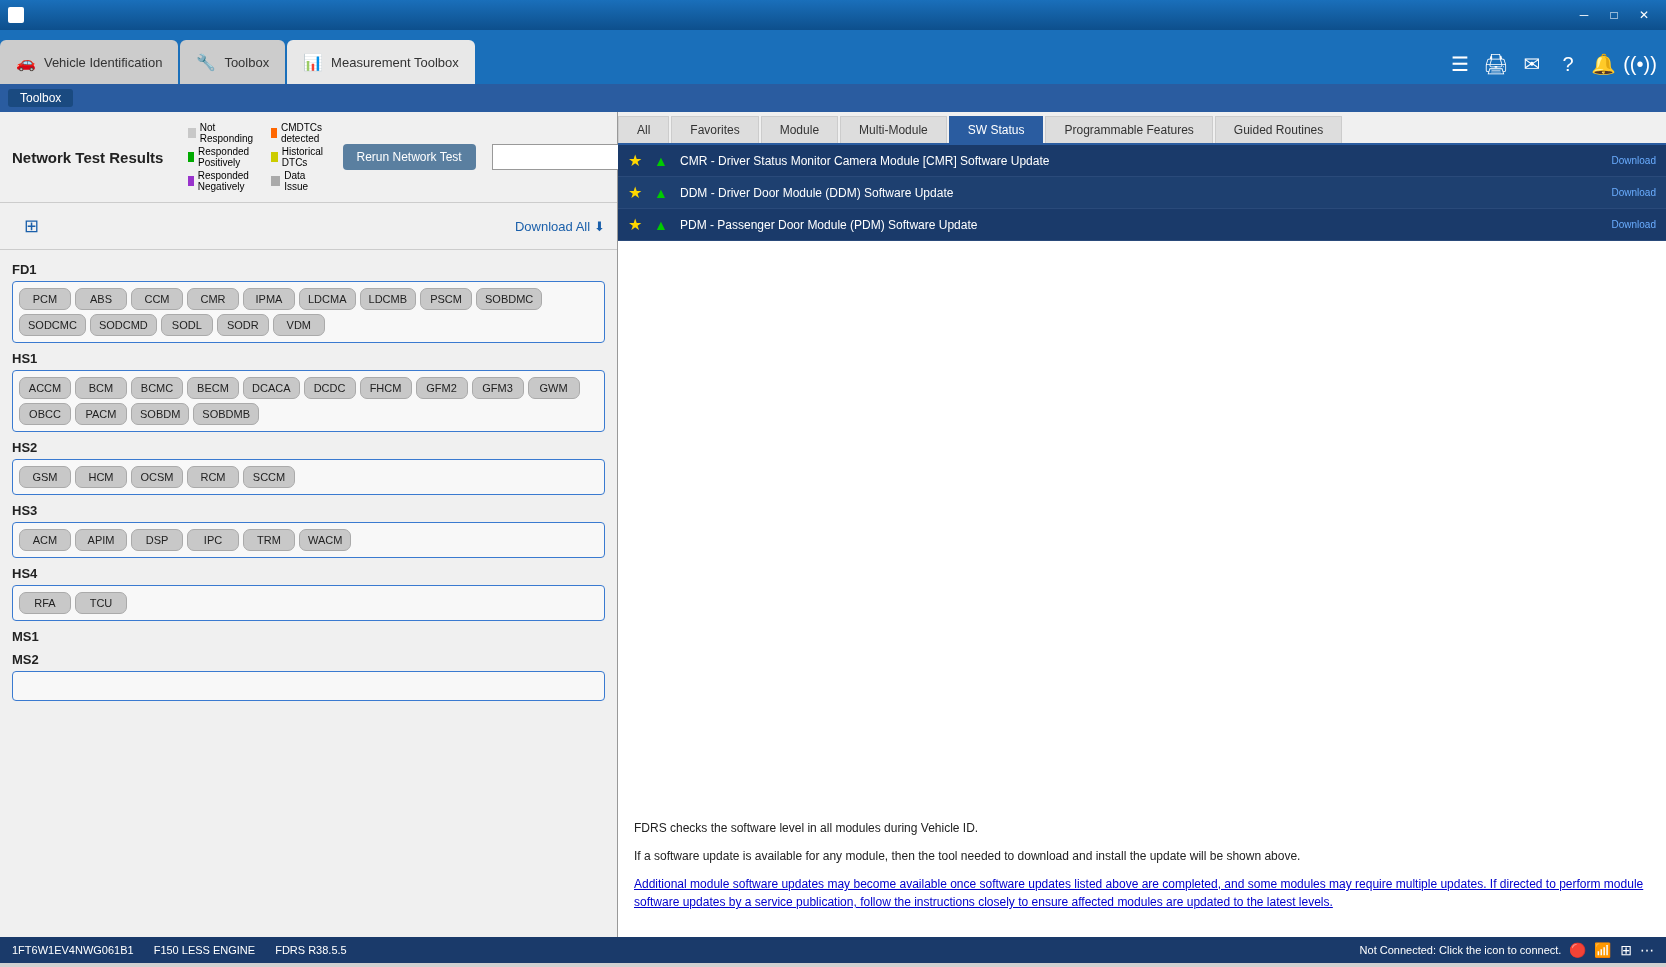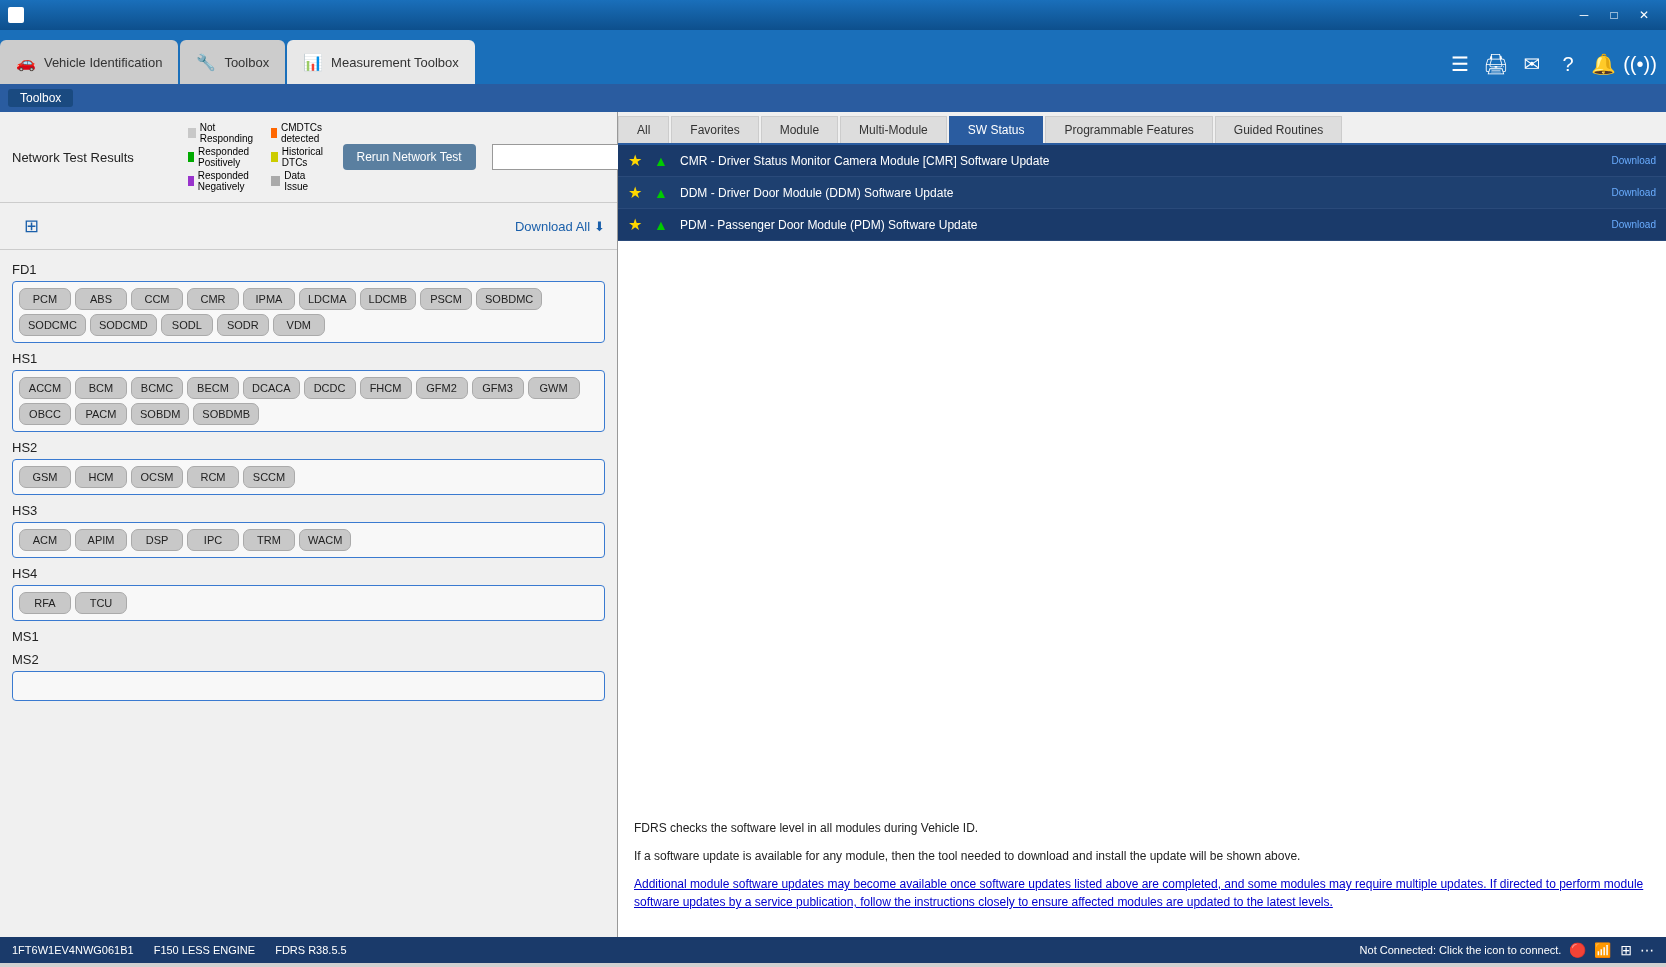--- a/index.html
+++ b/index.html
@@ -91,21 +91,21 @@
     
     .network-header {
       background: #f0f0f0;
       padding: 10px 12px;
       display: flex;
       align-items: center;
       gap: 16px;
       border-bottom: 1px solid #ccc;
       min-height: 60px;
     }
-    .network-title { font-size: 13px; font-weight: normal; color: #222; min-width: 160px; }
+    .network-title { font-size: 15px; font-weight: bold; color: #222; min-width: 160px; }
     .legend { display: flex; flex-direction: column; gap: 2px; font-size: 10px; }
     .legend-row { display: flex; align-items: center; gap: 4px; }
     .legend-square { width: 10px; height: 10px; }
     .rerun-btn {
       background: #5a7fa0;
       color: white;
       border: none;
       padding: 6px 14px;
       border-radius: 4px;
       cursor: pointer;
@@ -157,21 +157,21 @@
     }
 
     
     .modules-container {
       flex: 1;
       overflow-y: auto;
       padding: 4px 12px;
     }
     .section-label {
       font-size: 13px;
-      font-weight: normal;
+      font-weight: bold;
       color: #222;
       margin: 8px 0 4px 0;
     }
     .section-box {
       border: 1px solid #3a7ad0;
       border-radius: 4px;
       padding: 6px;
       margin-bottom: 6px;
       display: flex;
       flex-wrap: wrap;

